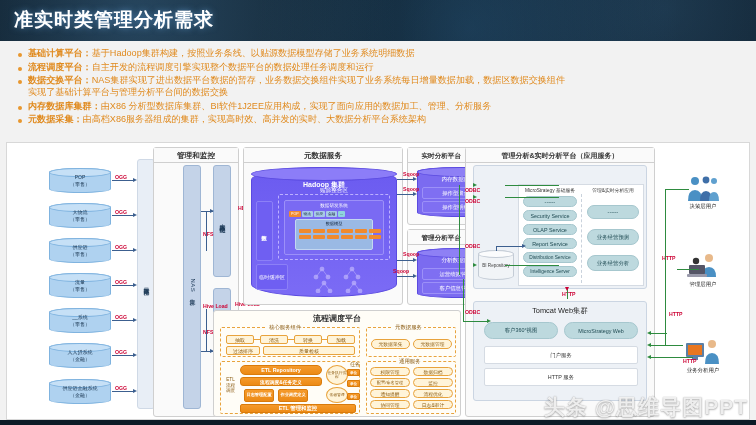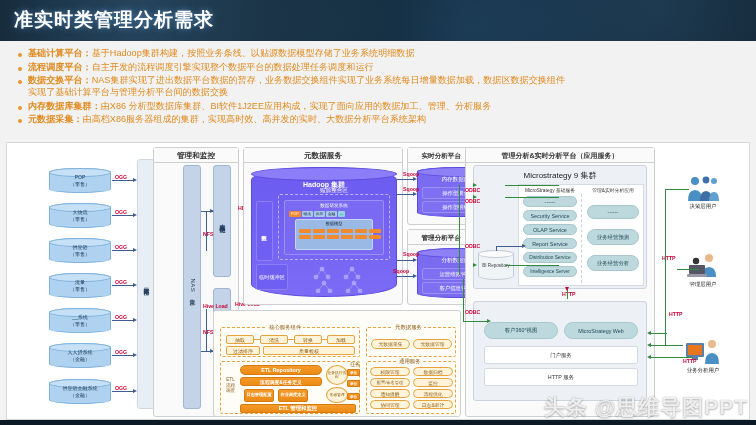--- a/index.html
+++ b/index.html
@@ -397,20 +397,21 @@
       </div>
   </div>
   <div class="lbl" style="left:396px;top:108px;">Sqoop</div>
   <div class="lbl" style="left:386px;top:125px;">Sqoop</div>
   <div class="arrow" style="left:390px;top:117px;width:18px;"></div>
   <div class="ahead" style="left:406px;top:115px;"></div>
   <div class="arrow" style="left:390px;top:133px;width:18px;"></div>
   <div class="ahead" style="left:406px;top:131px;"></div>
 
   <div id="flow" style="left:206px;top:167px;width:248px;height:107px;">
+    <div style="position:absolute;left:0;right:0;top:2px;text-align:center;font-size:8px;font-weight:bold;color:#333;">流程调度平台</div>
 
     <div class="dashg" style="left:6px;top:16px;width:140px;height:30px;">
       <div class="dashgt" style="left:46px;top:-4px;">核心服务组件</div>
     </div>
     <div class="obox" style="left:12px;top:24px;width:28px;height:9px;">
         <span>抽取</span>
       </div>
     <div class="obox" style="left:46px;top:24px;width:28px;height:9px;">
         <span>清洗</span>
       </div>
@@ -501,21 +502,20 @@
     <div class="opill" style="left:199px;top:89px;width:40px;height:9px;">
         <span>日志&amp;审计</span>
       </div>
   </div>
 
   <div class="panel" style="left:458px;top:4px;width:190px;height:270px;">
     <div class="panel-hd" style="font-size:7px;">管理分析&amp;实时分析平台（应用服务）</div>
   </div>
 
   <div id="msgrp" style="left:466px;top:22px;width:174px;height:124px;">
-    <div style="position:absolute;left:0;right:0;top:4px;text-align:center;font-size:8px;color:#222;">Microstrategy 9 集群</div>
     <div id="msinner" style="left:44px;top:18px;width:126px;height:102px;">
       <div style="position:absolute;left:0;top:0;width:62px;text-align:center;font-size:4.8px;color:#333;padding-top:2px;">MicroStrategy 基础服务</div>
       <div style="position:absolute;left:63px;top:0;width:62px;text-align:center;font-size:4.8px;color:#333;padding-top:2px;">管理&amp;实时分析应用</div>
       <div style="position:absolute;left:62px;top:9px;bottom:2px;border-left:1px dashed #c9d2dc;"></div>
 
       <div class="mspill" style="left:4px;top:11px;width:54px;height:11px;">
           <span>------</span>
         </div>
       <div class="mspill" style="left:4px;top:25px;width:54px;height:11px;">
           <span>Security Service</span>
@@ -549,20 +549,21 @@
     <div class="arrow" style="left:22px;top:80px;width:28px;"></div>
     <div class="varrow" style="left:22px;top:80px;height:5px;"></div>
     <div class="ahead" style="left:48px;top:78px;"></div>
   </div>
 
   <div class="lbl" style="left:555px;top:148px;">HTTP</div>
   <div class="gvarrow" style="left:560px;top:146px;height:10px;background:#2e8b3f;"></div>
   <div class="ahead-d" style="left:558px;top:144px;"></div>
 
   <div id="tomcat" style="left:466px;top:158px;width:174px;height:100px;">
+    <div style="position:absolute;left:0;right:0;top:4px;text-align:center;font-size:7.4px;color:#222;">Tomcat Web集群</div>
     <div class="mspill2" style="left:10px;top:20px;width:74px;height:17px;border-radius:9px;">
         <span>客户360°视图</span>
       </div>
     <div class="mspill2" style="left:90px;top:20px;width:74px;height:17px;border-radius:9px;">
         <span>MicroStrategy Web</span>
       </div>
     <div class="twhite" style="left:10px;top:44px;width:154px;height:18px;">
         <span>门户服务</span>
       </div>
     <div class="twhite" style="left:10px;top:66px;width:154px;height:18px;">

